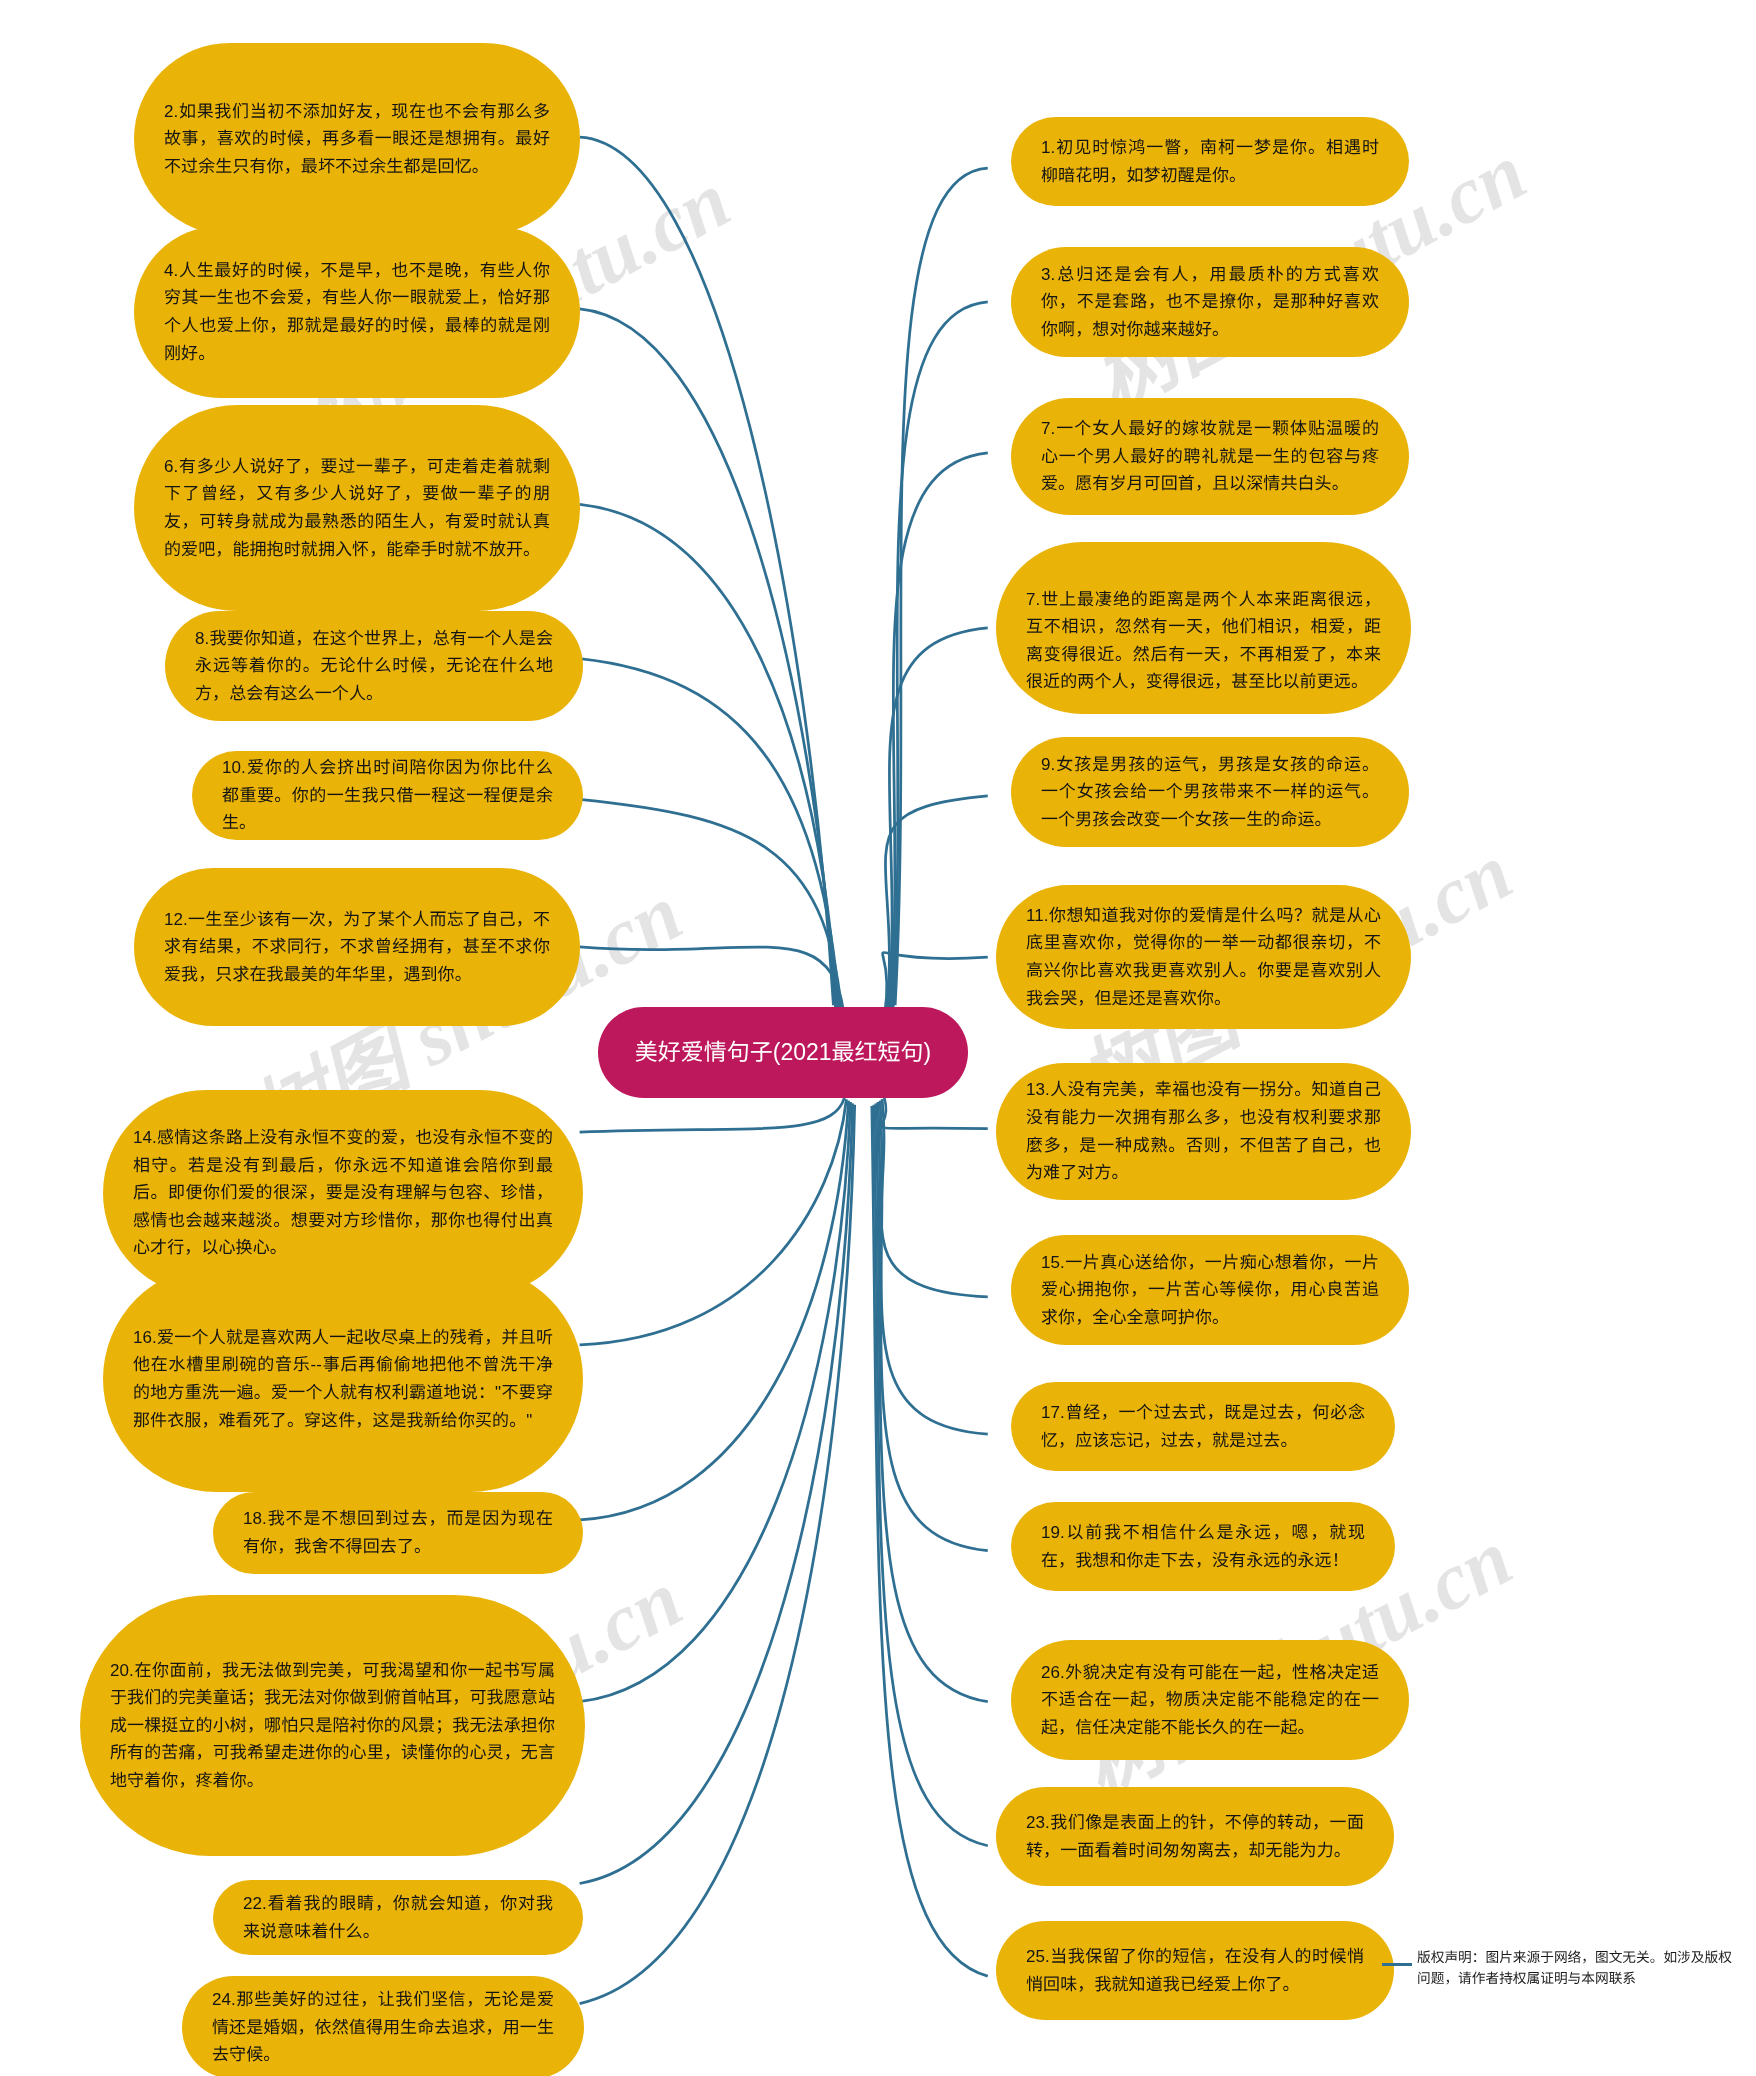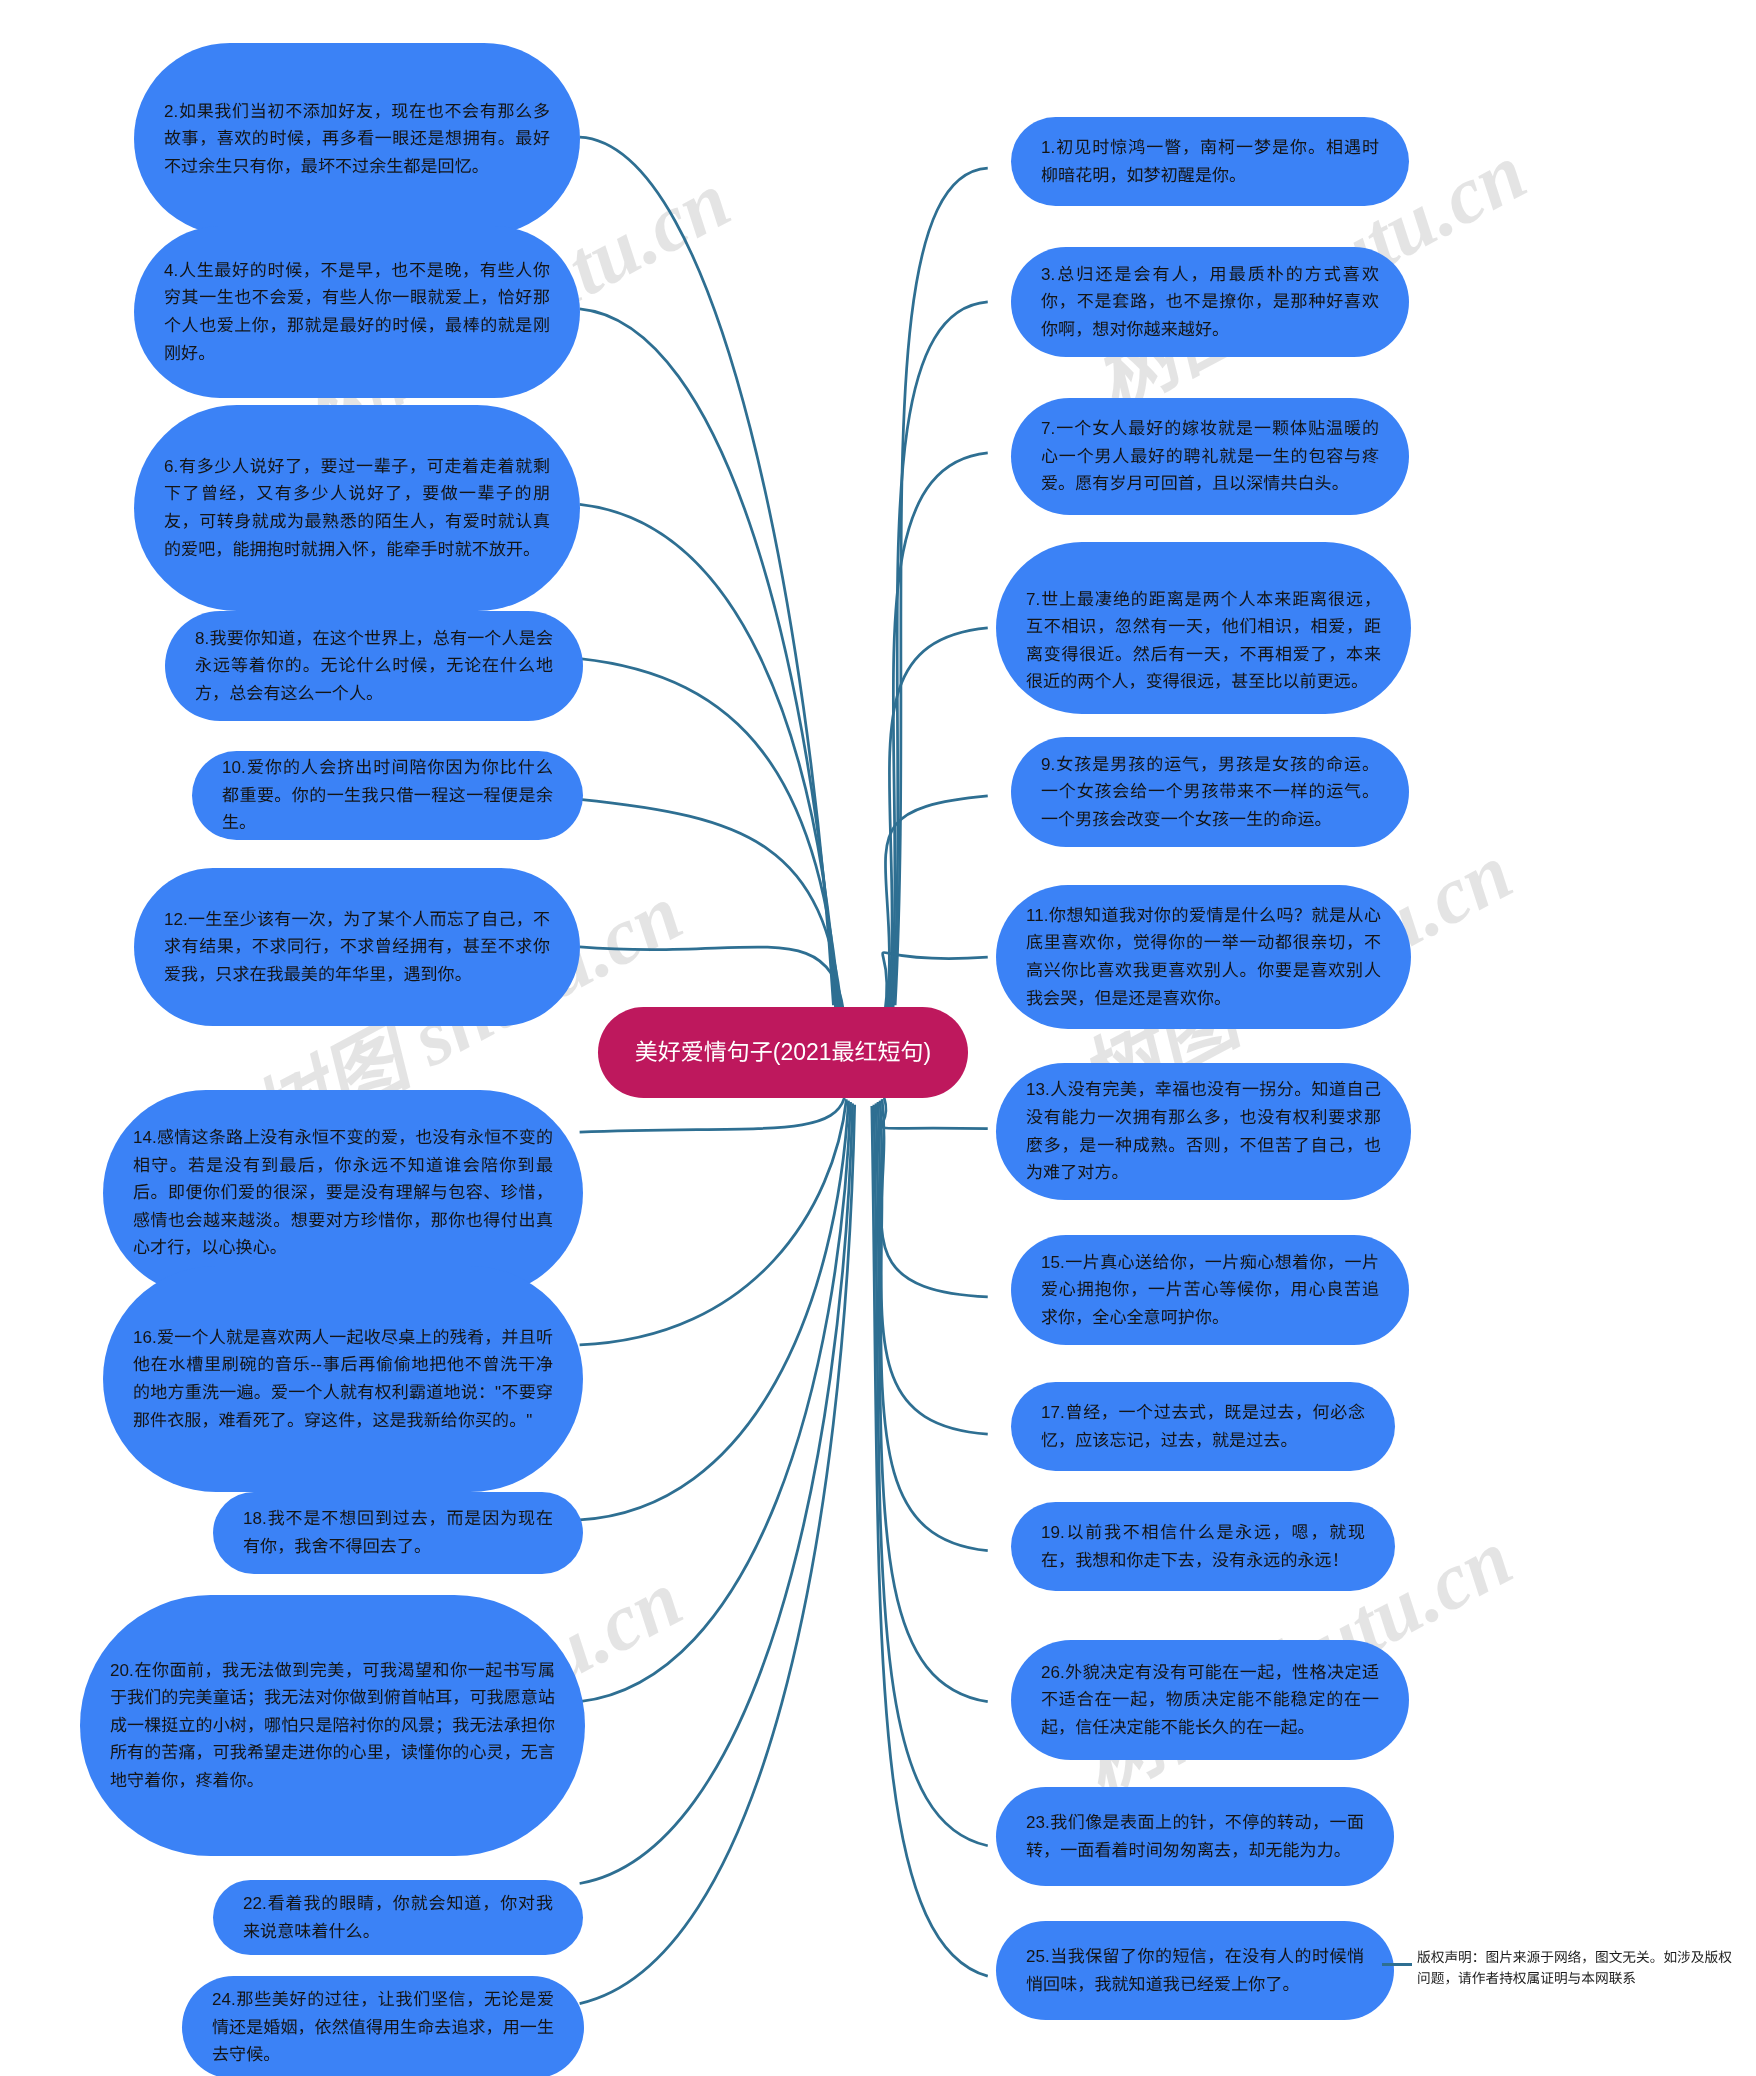--- a/index.html
+++ b/index.html
@@ -24,21 +24,21 @@
   }
 
   
   #links{position:absolute;left:0;top:0;width:1756px;height:2077px;}
   #links path{fill:none;stroke:#2e6f92;stroke-width:4;}
 
   
   .node{
     position:absolute;
     box-sizing:border-box;
-    background:#3b82f6;
+    background:#eab308;
     border-radius:137px;
     display:flex;align-items:center;justify-content:center;
     padding:18px 30px;
   }
   .node .txt{
     font-size:17px;
     line-height:1.62;
     color:#141414;
     text-align:justify;
     text-justify:inter-ideograph;

